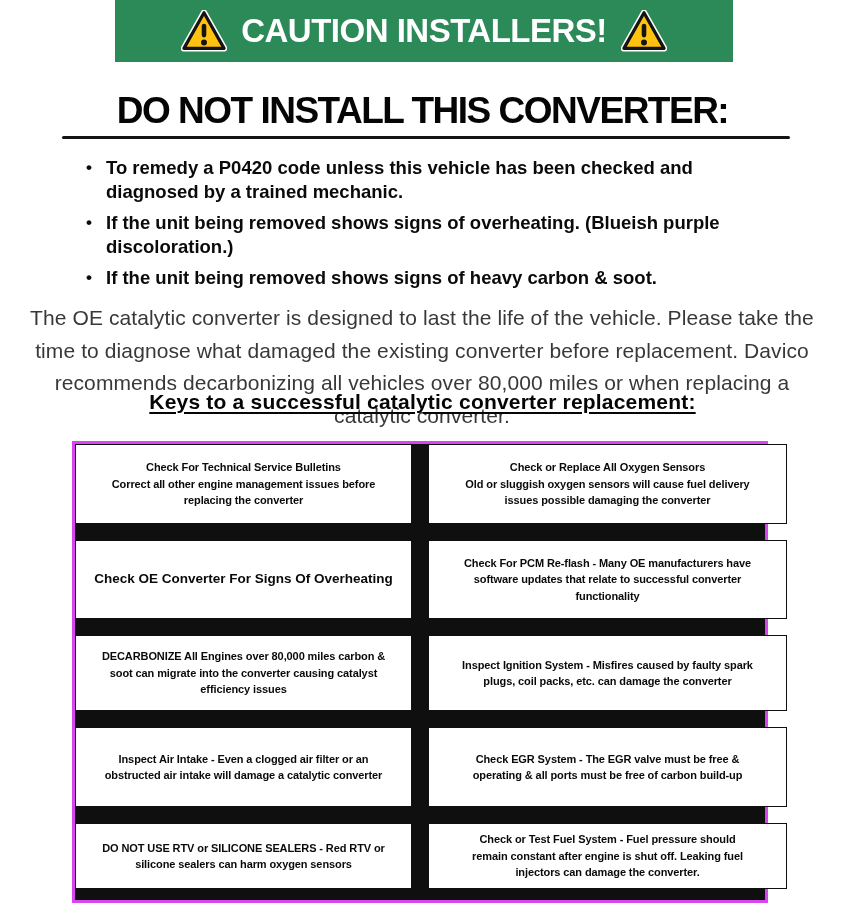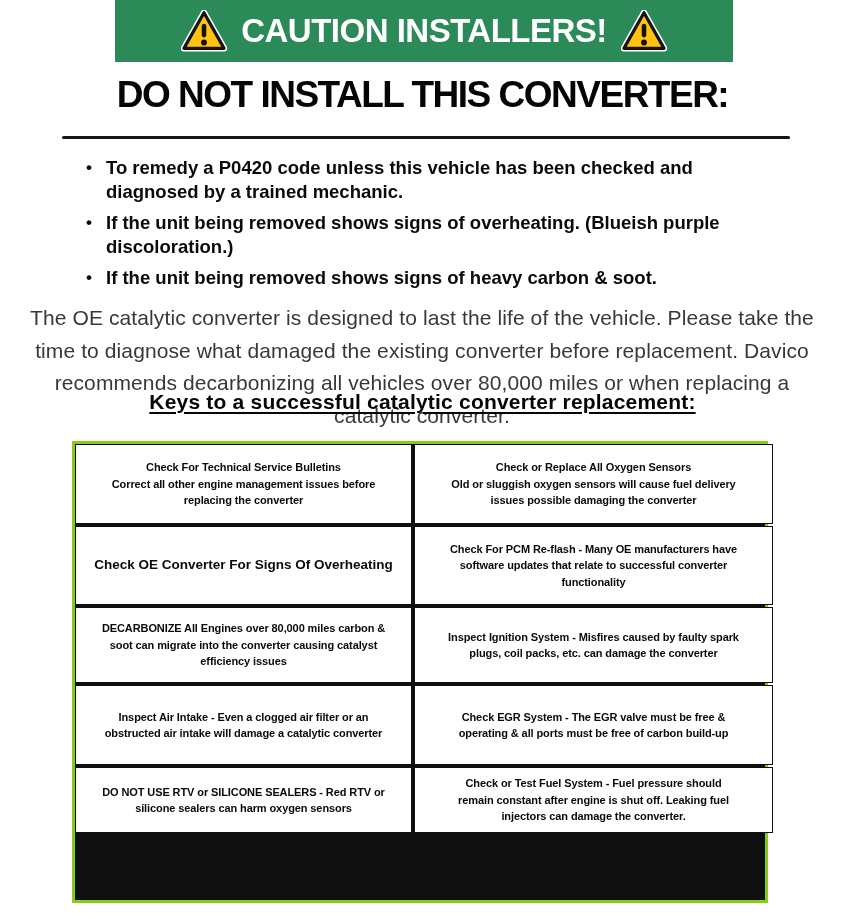--- a/index.html
+++ b/index.html
@@ -16,21 +16,21 @@
     position:absolute;left:115px;top:0;width:618px;height:62px;
     display:flex;align-items:center;justify-content:center;gap:14px;
   }
   .banner-title{
     color:#ffffff;font-weight:bold;font-size:33px;letter-spacing:-.5px;
     white-space:nowrap;
   }
   .warn-icon{width:46px;height:42px;display:block;}
   
   .headline{
-    position:absolute;top:74px;left:0;width:100%;
+    position:absolute;top:90px;left:0;width:100%;
     text-align:center;font-weight:bold;font-size:37px;letter-spacing:-1.5px;
     color:#050505;
   }
   .divider{
     position:absolute;top:136px;left:62px;width:728px;height:3px;
     background:#141414;border-radius:2px;
   }
   
   .warnings{
     position:absolute;top:156px;left:86px;width:690px;
@@ -56,24 +56,24 @@
     text-align:center;font-weight:bold;font-size:21px;letter-spacing:.2px;
     text-decoration:underline;text-decoration-thickness:2px;text-underline-offset:3px;
     color:#050505;
   }
   
   .keys-table{
     position:absolute;left:72px;top:441px;width:696px;height:462px;
     display:grid;
     grid-template-columns:337px 359px;
     grid-template-rows:80px 79px 76px 80px 66px 81px;
-    border:3px solid #84cc16;
+    border:3px solid #d946ef;
     box-sizing:border-box;
     background:#0f0f0f;
-    gap:2px;
+    gap:16px;
   }
   .cell{
     background:#ffffff;
     border:1.25px solid #0f0f0f;
     display:flex;align-items:center;justify-content:center;
     text-align:center;
     padding:2px 6px;
     font-weight:bold;font-size:11px;line-height:1.5;letter-spacing:-.1px;
     white-space:pre-line;
     color:#0a0a0a;

